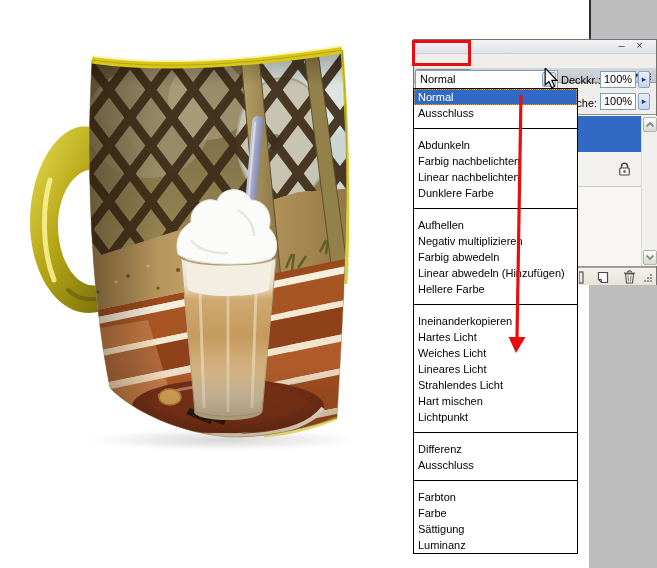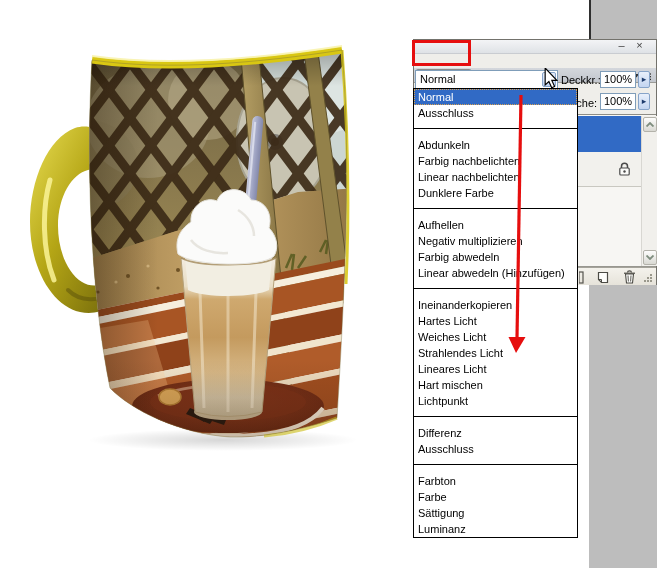--- a/index.html
+++ b/index.html
@@ -387,28 +387,29 @@
       <div class="dd-row">Farbig nachbelichten</div>
       <div class="dd-row">Linear nachbelichten</div>
       <div class="dd-row">Dunklere Farbe</div>
       <div class="dd-sep">
         <i></i>
       </div>
       <div class="dd-row">Aufhellen</div>
       <div class="dd-row">Negativ multiplizieren</div>
       <div class="dd-row">Farbig abwedeln</div>
       <div class="dd-row">Linear abwedeln (Hinzufügen)</div>
+      <div class="dd-row">Hellere Farbe</div>
       <div class="dd-sep">
         <i></i>
       </div>
       <div class="dd-row">Ineinanderkopieren</div>
       <div class="dd-row">Hartes Licht</div>
       <div class="dd-row">Weiches Licht</div>
+      <div class="dd-row">Lineares Licht</div>
       <div class="dd-row">Strahlendes Licht</div>
-      <div class="dd-row">Lineares Licht</div>
       <div class="dd-row">Hart mischen</div>
       <div class="dd-row">Lichtpunkt</div>
       <div class="dd-sep">
         <i></i>
       </div>
       <div class="dd-row">Differenz</div>
       <div class="dd-row">Ausschluss</div>
       <div class="dd-sep">
         <i></i>
       </div>

